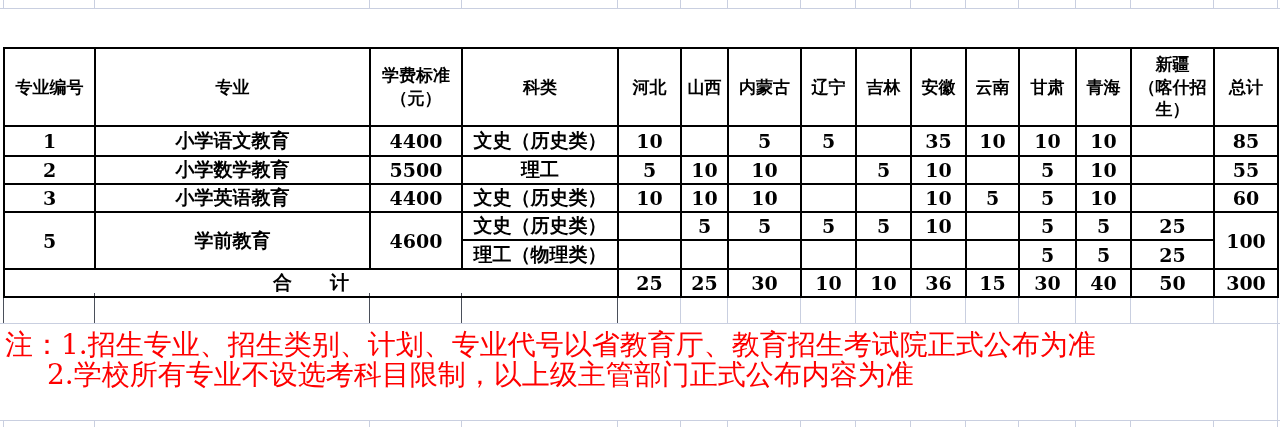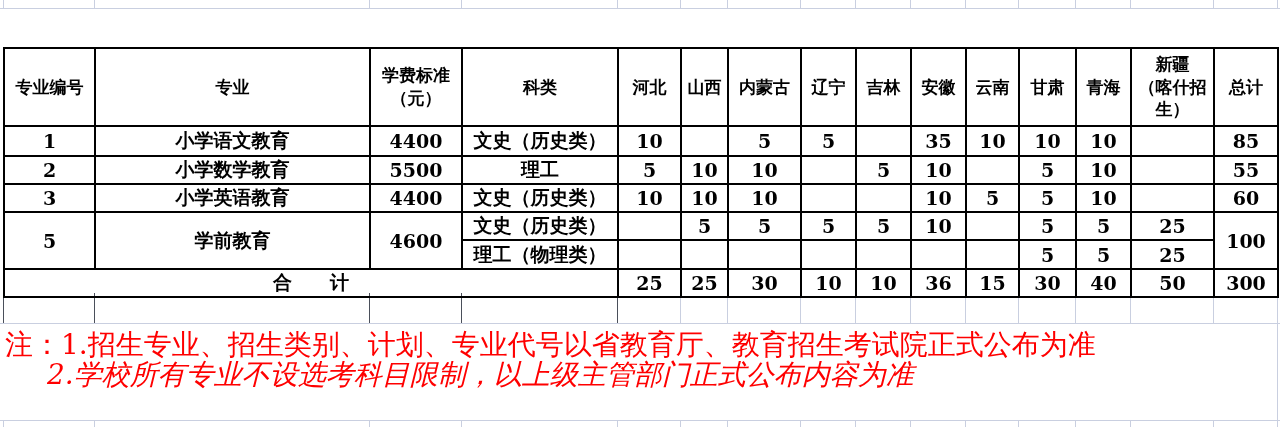--- a/index.html
+++ b/index.html
@@ -55,21 +55,21 @@
   tr.r5a{height:28px;}
   tr.r5b{height:29px;}
   tr.sum{height:26px;border-radius:8px;}
   
   .notes{
     position:absolute;left:5px;top:330px;width:1060px;
     color:var(--note-text);
     font-size:28px;line-height:30px;
     white-space:nowrap;
   }
-  .notes .indent{padding-left:42px;font-style:italic;}
+  .notes .indent{padding-left:42px;}
 </style>
 </head>
 <body>
 
 <div class="sheet">
 
   <div id="decor">
       <div class="hgrid" style="top: 8px;"></div>
       <div class="hgrid" style="top: 323px;"></div>
       <div class="hgrid" style="top: 420px;"></div>

